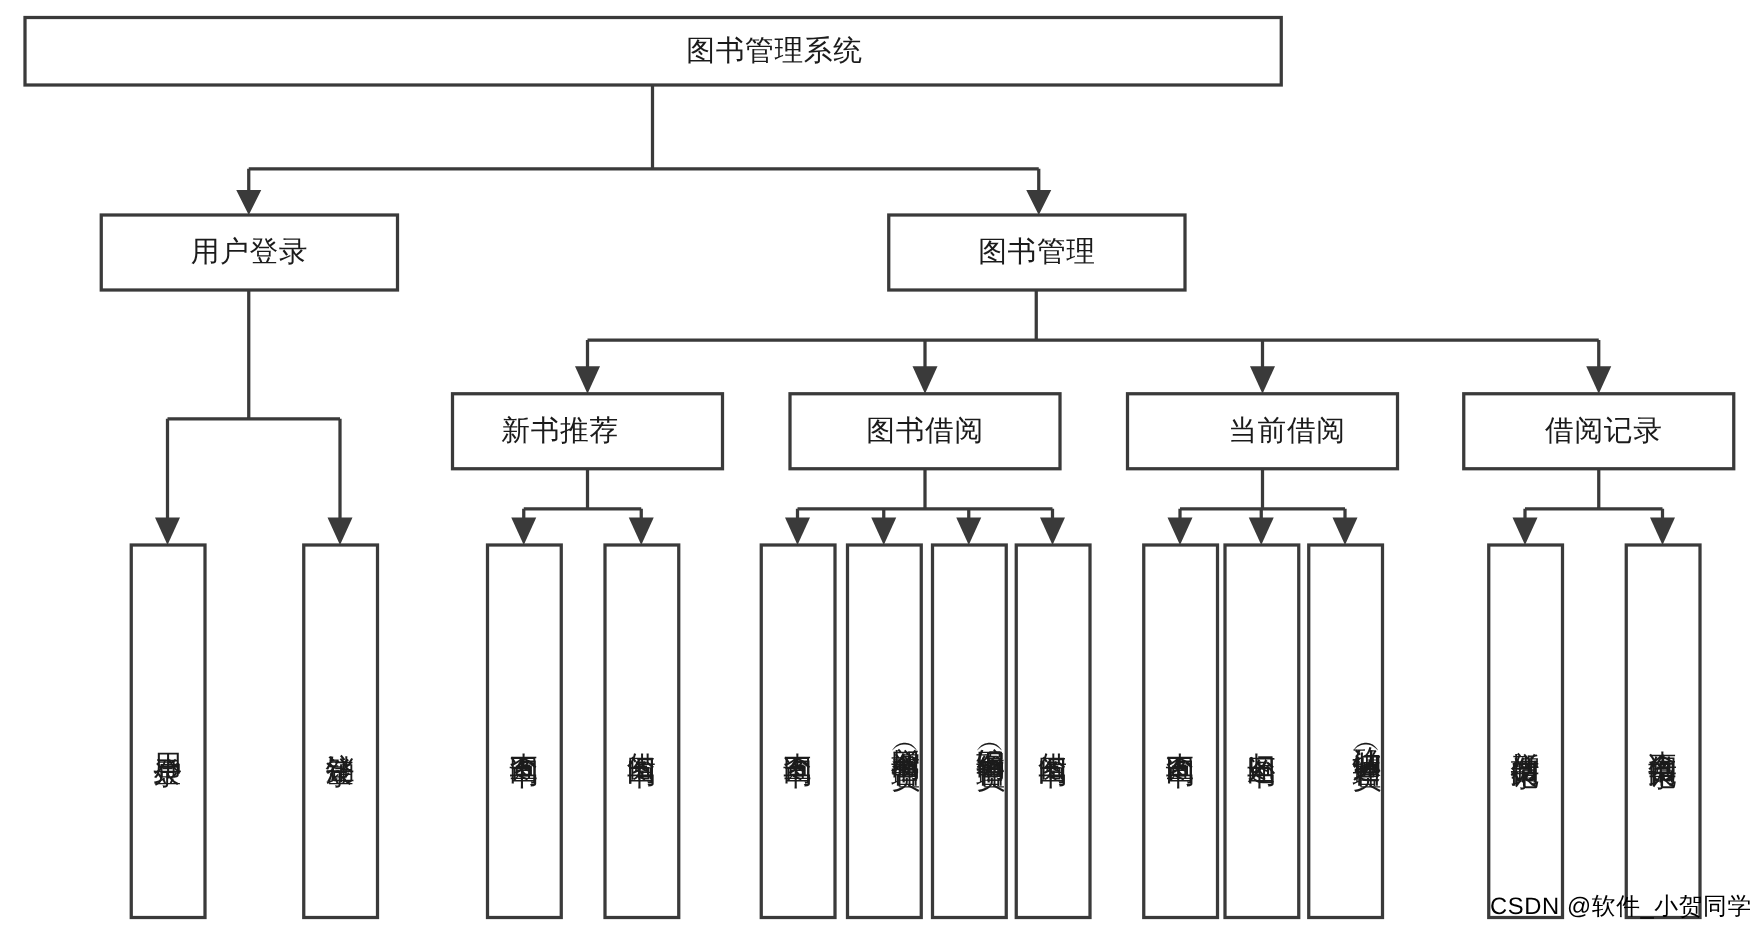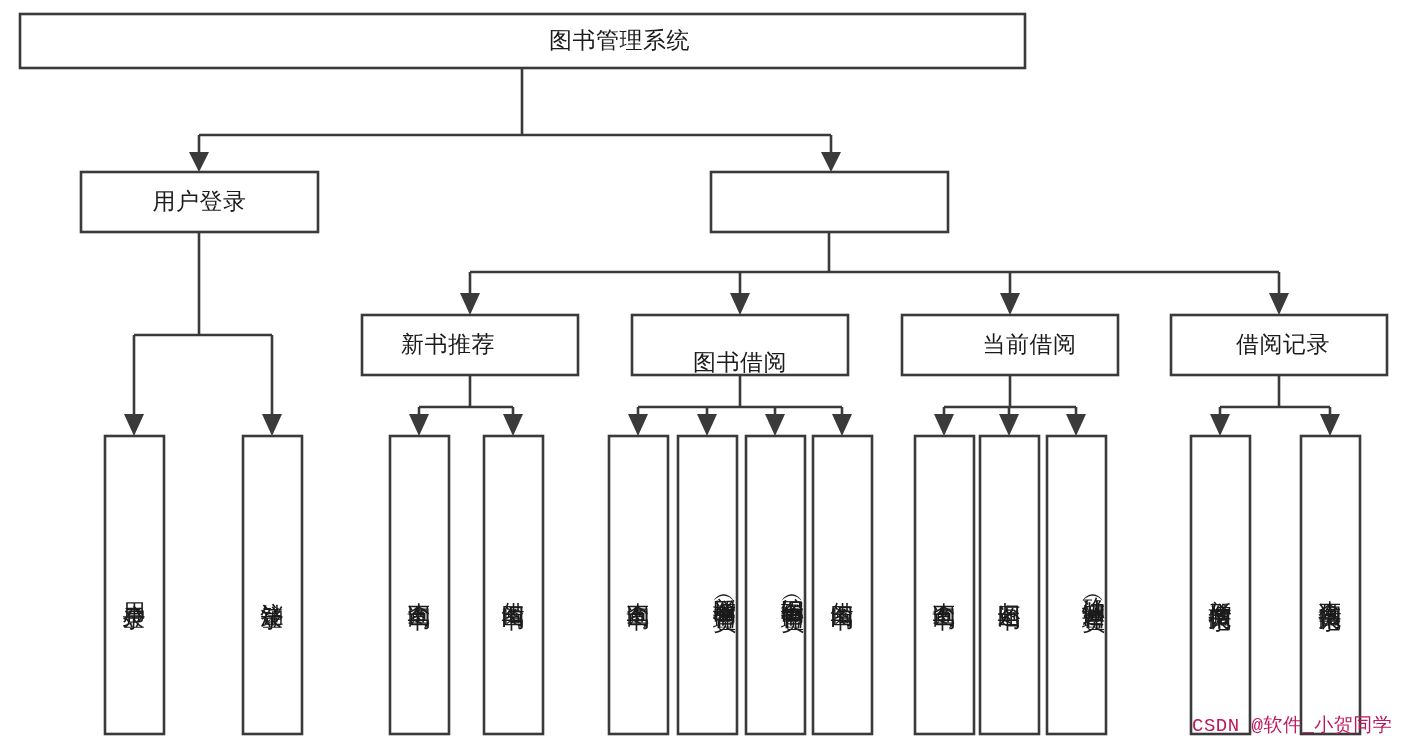--- a/index.html
+++ b/index.html
@@ -61,23 +61,23 @@
   .node-label.vertical {
     writing-mode: vertical-rl;
     text-orientation: upright;
     font-size: 23px;
     letter-spacing: 2px;
     line-height: 1.05;
     padding-top: 6px;
   }
   .watermark {
     position: absolute;
-    color: #be185d;
+    color: #000000;
     font-size: 19px;
-    font-family: Liberation Mono, monospace;
+    font-family: Liberation Sans, sans-serif;
     white-space: nowrap;
     letter-spacing: 0.5px;
     text-align: right;
   }
 </style>
 </head>
 <body>
 
 <div id="diagram-root">
 
@@ -158,23 +158,24 @@
       <rect class="node-rect" x="1047" y="436" width="59" height="298"></rect>
 
       <rect class="node-rect" x="1191" y="436" width="59" height="298"></rect>
       <rect class="node-rect" x="1301" y="436" width="59" height="298"></rect>
     </g>
   </svg>
 
   <div class="node-label horizontal" style="left:20px; top:14px; width:1199px; height:54px;">图书管理系统</div>
 
   <div class="node-label horizontal" style="left:81px; top:172px; width:237px; height:60px;">用户登录</div>
+  <div class="node-label horizontal" style="left:711px; top:172px; width:237px; height:60px;">图书管理</div>
 
   <div class="node-label horizontal" style="left:362px; top:315px; width:172px; height:60px;">新书推荐</div>
-  <div class="node-label horizontal" style="left:632px; top:333px; width:216px; height:60px;">图书借阅</div>
+  <div class="node-label horizontal" style="left:632px; top:315px; width:216px; height:60px;">图书借阅</div>
   <div class="node-label horizontal" style="left:902px; top:315px; width:255px; height:60px;">当前借阅</div>
   <div class="node-label horizontal" style="left:1171px; top:315px; width:224px; height:60px;">借阅记录</div>
 
   <div class="node-label vertical" style="left:105px; top:436px; width:59px; height:298px;">用户登录</div>
   <div class="node-label vertical" style="left:243px; top:436px; width:59px; height:298px;">注销登录</div>
 
   <div class="node-label vertical" style="left:390px; top:436px; width:59px; height:298px;">查询图书</div>
   <div class="node-label vertical" style="left:484px; top:436px; width:59px; height:298px;">借阅图书</div>
 
   <div class="node-label vertical" style="left:609px; top:436px; width:59px; height:298px;">查询图书</div>

